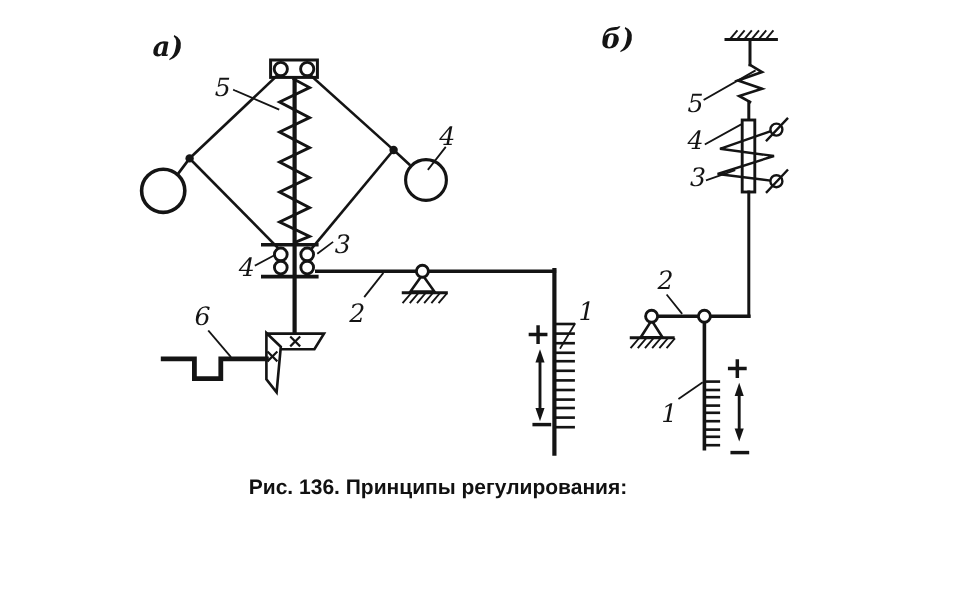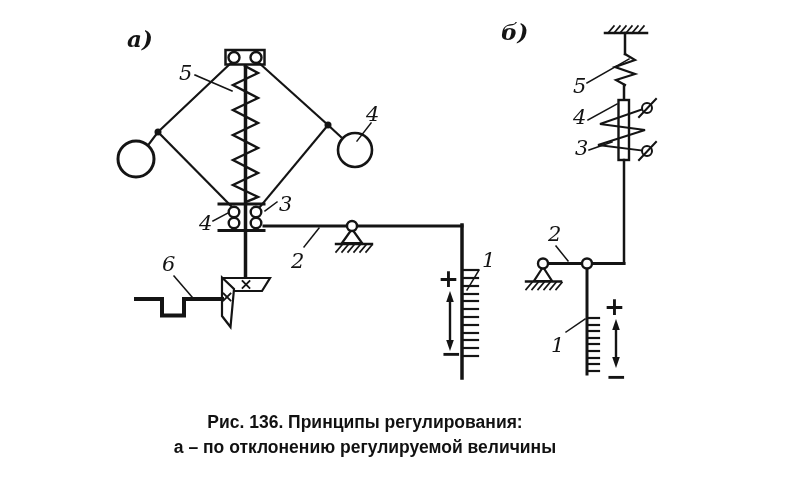--- a/index.html
+++ b/index.html
@@ -1,19 +1,19 @@
 <!DOCTYPE html>
 <html><head>
 <meta charset="utf-8">
 <style>
   html,body{margin:0;padding:0;background:#ffffff;}
   .page{position:relative;width:800px;height:495px;background:#ffffff;overflow:hidden;
         font-family:"Liberation Sans",sans-serif;}
   .figure-svg{position:absolute;left:0;top:0;}
-  .caption{position:absolute;left:0;top:410px;width:730px;text-align:center;
+  .caption{position:absolute;left:0;top:394px;width:730px;text-align:center;
            color:#111;font-weight:bold;font-size:17.5px;line-height:25px;
            font-family:"Liberation Sans",sans-serif;}
   .num{font-family:"DejaVu Serif",serif;font-style:italic;font-size:21px;fill:#141414;}
   .subfig{font-family:"DejaVu Serif",serif;font-style:italic;font-weight:bold;font-size:23px;fill:#141414;}
   .sign{font-family:"DejaVu Sans",sans-serif;font-weight:bold;font-size:25px;fill:#141414;}
 </style>
 </head>
 <body>
 
 <div class="page">
@@ -189,15 +189,14 @@
     <line x1="556" y1="246" x2="568" y2="261" stroke-width="1.5"></line>
     <text class="num" x="548" y="241" stroke="none">2</text>
 
     <line x1="566" y1="332" x2="585" y2="319" stroke-width="1.5"></line>
     <text class="num" x="551" y="352" stroke="none">1</text>
   </g>
 </svg>
 
   <div class="caption">
     <div>Рис. 136. Принципы регулирования:</div>
-    <div>а – по отклонению регулируемой величины</div>
   </div>
 </div>
 
 </body></html>

